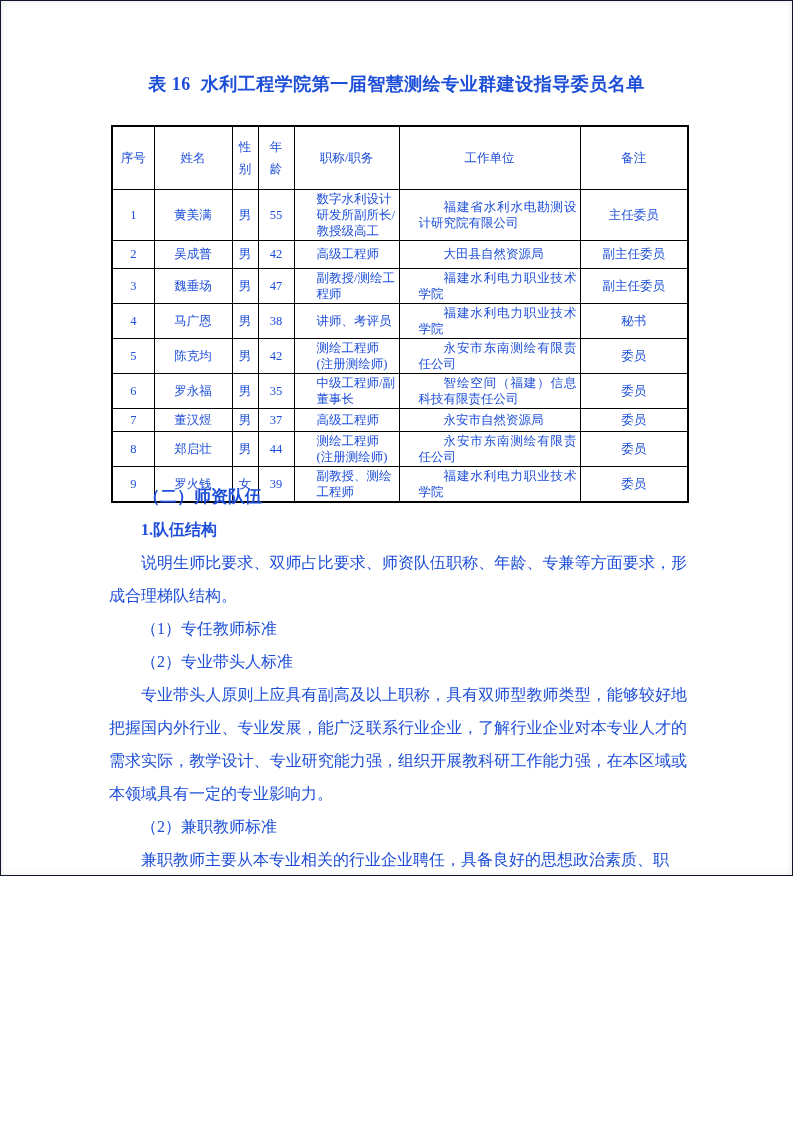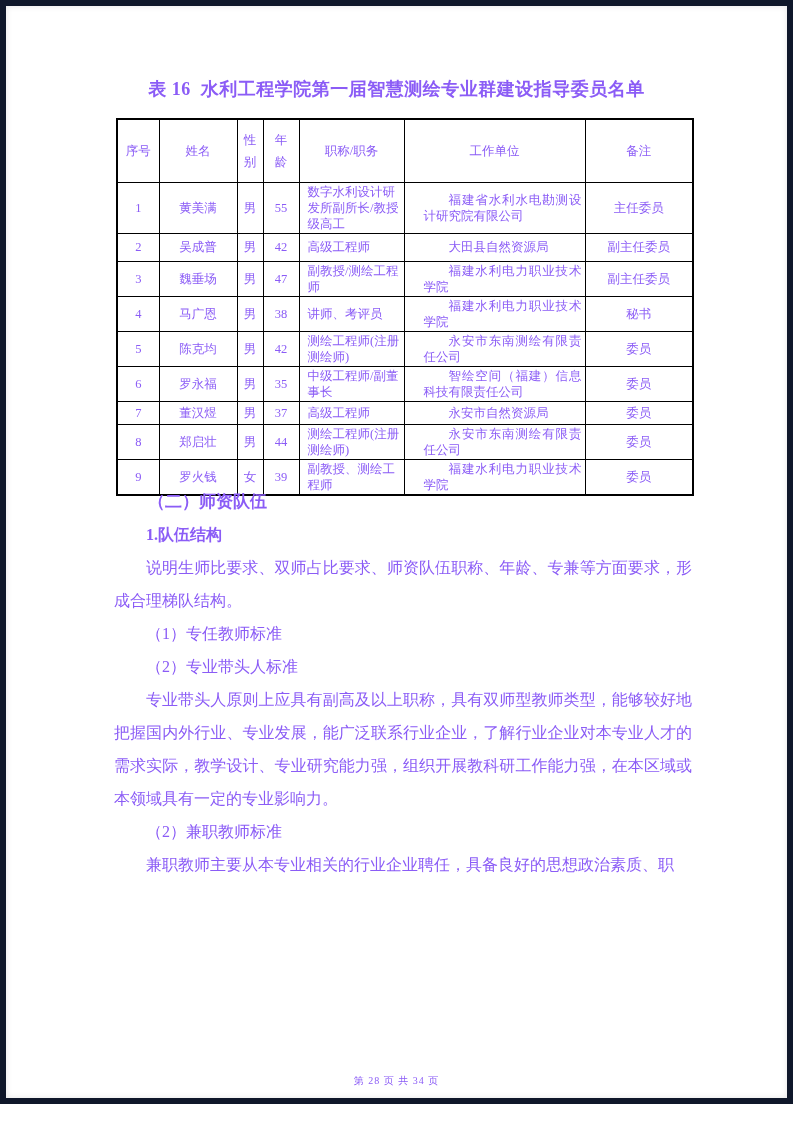--- a/index.html
+++ b/index.html
@@ -1,48 +1,48 @@
 <!DOCTYPE html>
 <html><head>
 <meta charset="utf-8">
 <style>
   html,body{margin:0;padding:0;background:#ffffff;}
   .page{
     position:relative;
-    width:793px;height:1104px;
+    width:793px;height:876px;
     background:#ffffff;
-    color:#8b5cf6;
+    color:#1d4ed8;
     font-family:"Liberation Serif","DejaVu Serif",serif;
     overflow:hidden;
     box-sizing:border-box;
-    border:6px solid #0f172a;
+    border:1px solid #0f172a;
     box-shadow:inset 0 0 6px rgba(0,0,0,0.10);
   }
   
   .doc-title{
     position:absolute;top:71px;left:0;width:100%;
     text-align:center;font-size:18px;font-weight:bold;
     white-space:pre-wrap;letter-spacing:0.5px;
   }
   
   table.committee{
-    position:absolute;left:110px;top:112px;
+    position:absolute;left:110px;top:124px;
     width:576px;border-collapse:collapse;table-layout:fixed;
     border:2px solid #000;
     font-size:12.5px;line-height:16px;
   }
   table.committee th,table.committee td{
     border:1px solid #000;
     padding:1px 3px;
     vertical-align:middle;
     text-align:center;
     font-weight:normal;
     overflow:hidden;
   }
-  table.committee td.left{text-align:left;padding-left:8px;}
+  table.committee td.left{text-align:left;padding-left:22px;}
   table.committee td.unit{text-align:justify;text-indent:2em;padding-left:19px;padding-right:3px;}
   th .stack{display:inline-block;width:1em;word-break:break-all;line-height:22px;font-family:Liberation Serif, serif;}
   
   .content{
     position:absolute;left:108px;top:471px;width:578px;
     font-size:16px;line-height:33px;
   }
   .content p{margin:0;text-indent:2em;}
   .content p.h1{font-weight:bold;font-size:17px;margin-top:8px;}
   .content p.h2{font-weight:bold;}

